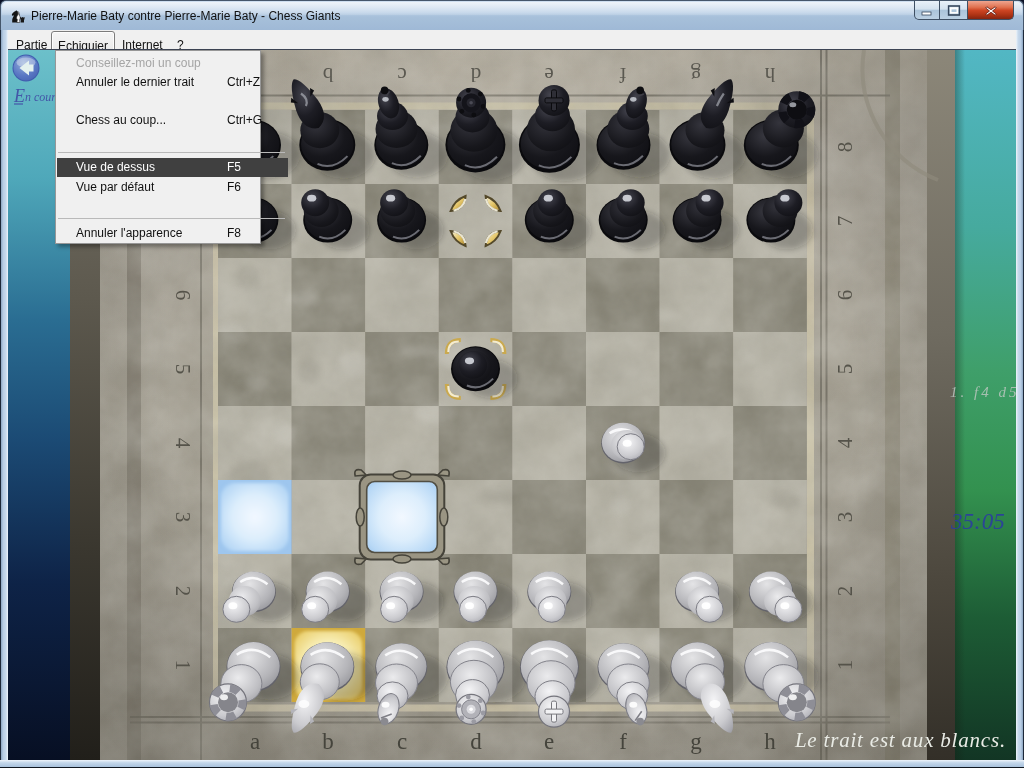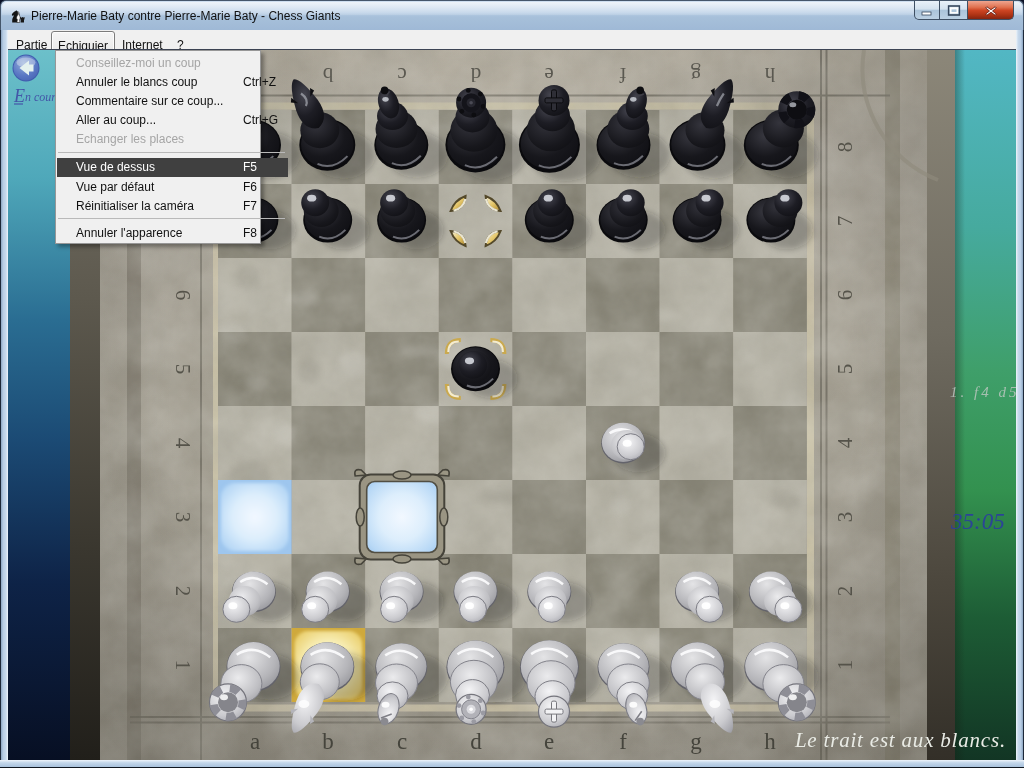--- a/index.html
+++ b/index.html
@@ -29,21 +29,21 @@
 .brd { position:absolute; background:linear-gradient(90deg,#8ba4c0,#b8cde4 30%,#c7d9ec 70%,#eef4fa); }
 #brd-l { left:0; top:30px; width:8px; height:731px; border-left:1px solid #1d2838; }
 #brd-r { right:0; top:30px; width:8px; height:731px; background:linear-gradient(90deg,#eef4fa,#c7d9ec 30%,#b8cde4 70%,#8ba4c0); border-right:1px solid #1d2838; }
 #brd-b { left:0; bottom:0; width:1024px; height:8px; background:linear-gradient(#eef4fa,#c3d6ea 40%,#a9c2dc); border-bottom:1px solid #10161f; }
 #content { position:absolute; left:8px; top:50px; width:1008px; height:711px; background:#123; outline:1px solid #3c4454; }
 
 #dd { position:absolute; left:55px; top:50px; width:206px; height:194px; background:#f0f0f0;
   border:1px solid #979797; box-shadow:3px 3px 4px rgba(0,0,0,0.35); font-size:12px; color:#111; z-index:40; }
 .di { position:absolute; left:1px; width:229px; height:19px; line-height:19px; }
 .di .lab { position:absolute; left:19px; }
-.di .sc { position:absolute; left:186px;text-align:right; }
+.di .sc { position:absolute; left:170px;text-align:right; }
 .di.dis { color:#a5a5a5; }
 .sep { position:absolute; left:2px; width:227px; border-top:1px solid #b9b9b9; }
 .di.hl { background:#404040; color:#fff; width:231px; }
 </style></head>
 <body>
 <div id="win">
   <div id="titlebar">
     <svg id="ticon" viewBox="0 0 16 16">
       <path d="M1.2 14.5 L1.2 12.2 C1.2 9.8 2.6 8.8 3.1 7.2 L1.9 7.8 C1 8 0.5 7 1.1 6.1 C2 4.9 3.1 3.7 4.7 3.1 L5.1 2 L5.8 3 C7.3 3.2 8.4 4.7 8.4 6.6 C8.4 8.6 7.4 9.6 6.8 11 L7.4 14.5 Z" fill="#141414"></path>
       <path d="M5.9 14.5 L6.4 11.4 C5.5 10.7 5.3 9.6 5.9 8.4 C6.3 7.6 6.9 6.9 7.1 5.7 L6.7 4.9 C6.7 3.8 8.1 3.8 8.1 4.9 L7.7 5.7 C7.9 6.9 8.5 7.6 8.9 8.4 C9.5 9.6 9.3 10.7 8.4 11.4 L8.9 14.5 Z" fill="#f5f5f5" stroke="#2a2a2a" stroke-width="0.6"></path>
@@ -659,45 +659,35 @@
 <circle cx="26" cy="68" r="12.5" fill="url(#backgrad)"></circle>
 <ellipse cx="26" cy="62.5" rx="9.5" ry="5" fill="#ffffff" opacity="0.35"></ellipse>
 <path d="M 19.5 68 L 29 60.5 L 29 64.5 L 33.5 64.5 L 33.5 71.5 L 29 71.5 L 29 75.5 Z" fill="#e4f1ef"></path>
 </g>
     </svg>
   <div id="dd">
     <div class="di dis" style="top:3px">
         <span class="lab">Conseillez-moi un coup</span>
       </div>
     <div class="di" style="top:22px">
-        <span class="lab">Annuler le blancs coup</span>
+        <span class="lab">Annuler le dernier trait</span>
         <span class="sc">Ctrl+Z</span>
       </div>
-    <div class="di" style="top:41px">
-        <span class="lab">Commentaire sur ce coup...</span>
-      </div>
     <div class="di" style="top:60px">
-        <span class="lab">Aller au coup...</span>
+        <span class="lab">Chess au coup...</span>
         <span class="sc">Ctrl+G</span>
-      </div>
-    <div class="di dis" style="top:79px">
-        <span class="lab">Echanger les places</span>
       </div>
     <div class="sep" style="top:101px"></div>
     <div class="di hl" style="top:107px">
         <span class="lab">Vue de dessus</span>
         <span class="sc">F5</span>
       </div>
     <div class="di" style="top:127px">
         <span class="lab">Vue par défaut</span>
         <span class="sc">F6</span>
-      </div>
-    <div class="di" style="top:146px">
-        <span class="lab">Réinitialiser la caméra</span>
-        <span class="sc">F7</span>
       </div>
     <div class="sep" style="top:167px"></div>
     <div class="di" style="top:173px">
         <span class="lab">Annuler l'apparence</span>
         <span class="sc">F8</span>
       </div>
   </div>
   <div class="brd" id="brd-l"></div>
   <div class="brd" id="brd-r"></div>
   <div class="brd" id="brd-b"></div>

